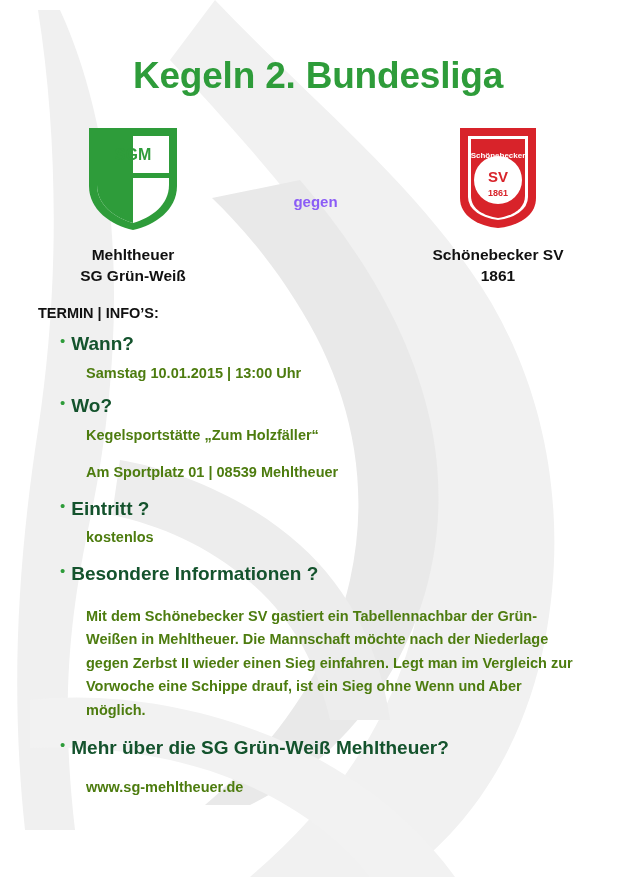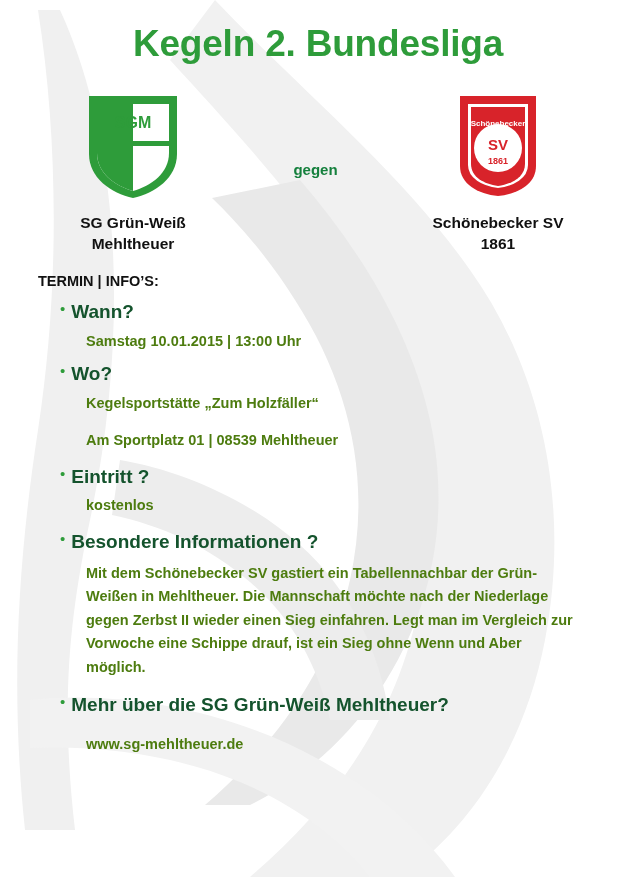--- a/index.html
+++ b/index.html
@@ -31,21 +31,21 @@
     pointer-events: none;
   }
   .content {
     position: relative;
     z-index: 2;
   }
 
   
   .heading {
     text-align: center;
-    padding-top: 20px;
+    padding-top: 52px;
     margin-left: 16px;
   }
   .heading .line {
     color: #2e9c3a;
     font-weight: bold;
     font-size: 37px;
     line-height: 1.28;
     letter-spacing: -0.2px;
   }
 
@@ -62,21 +62,21 @@
     text-align: center;
   }
   .club-mid {
     width: 150px;
     text-align: center;
     padding-top: 70px;
   }
   .gegen {
     font-size: 15px;
     font-weight: bold;
-    color: #15803d;
+    color: #8b5cf6;
   }
   .crest {
     height: 110px;
     display: flex;
     align-items: center;
     justify-content: center;
   }
   .club-name {
     margin-top: 12px;
     font-size: 15.5px;
@@ -116,21 +116,21 @@
   }
   .a {
     margin-left: 48px;
     margin-top: 6px;
     font-size: 14.5px;
     font-weight: bold;
     color: #4d7c0f;
     line-height: 1.45;
   }
   .a.para {
-    margin-top: 7px;
+    margin-top: 18px;
     line-height: 1.62;
   }
   .a.tight {
     margin-top: 16px;
   }
   .bullet-row.tightish {
     margin-top: 13px;
   }
 </style>
 </head>
@@ -158,22 +158,22 @@
         <div class="crest">
           <svg width="100" height="112" viewBox="0 0 100 112" xmlns="http://www.w3.org/2000/svg">
             <path d="M6 6 H94 V64 C94 88, 72 103, 50 108 C28 103, 6 88, 6 64 Z" fill="#2e9c3a"></path>
             <path d="M14 14 H86 V63 C86 83, 68 96, 50 101 C32 96, 14 83, 14 63 Z" fill="#ffffff"></path>
             <path d="M50 101 C32 96, 14 83, 14 63 V14 H50 Z" fill="#2e9c3a"></path>
             <rect x="14" y="51" width="72" height="5" fill="#2e9c3a"></rect>
             <text x="50" y="38" text-anchor="middle" font-family="Liberation Sans, sans-serif" font-size="16" font-weight="bold" fill="#2e9c3a">SGM</text>
           </svg>
         </div>
         <div class="club-name">
+          <div>Mehltheuer</div>
           <div>SG Grün-Weiß</div>
-          <div>Mehltheuer</div>
         </div>
       </div>
 
       <div class="club-mid">
         <span class="gegen">gegen</span>
       </div>
 
       <div class="club">
         <div class="crest">
           <svg width="92" height="108" viewBox="0 0 92 108" xmlns="http://www.w3.org/2000/svg">

